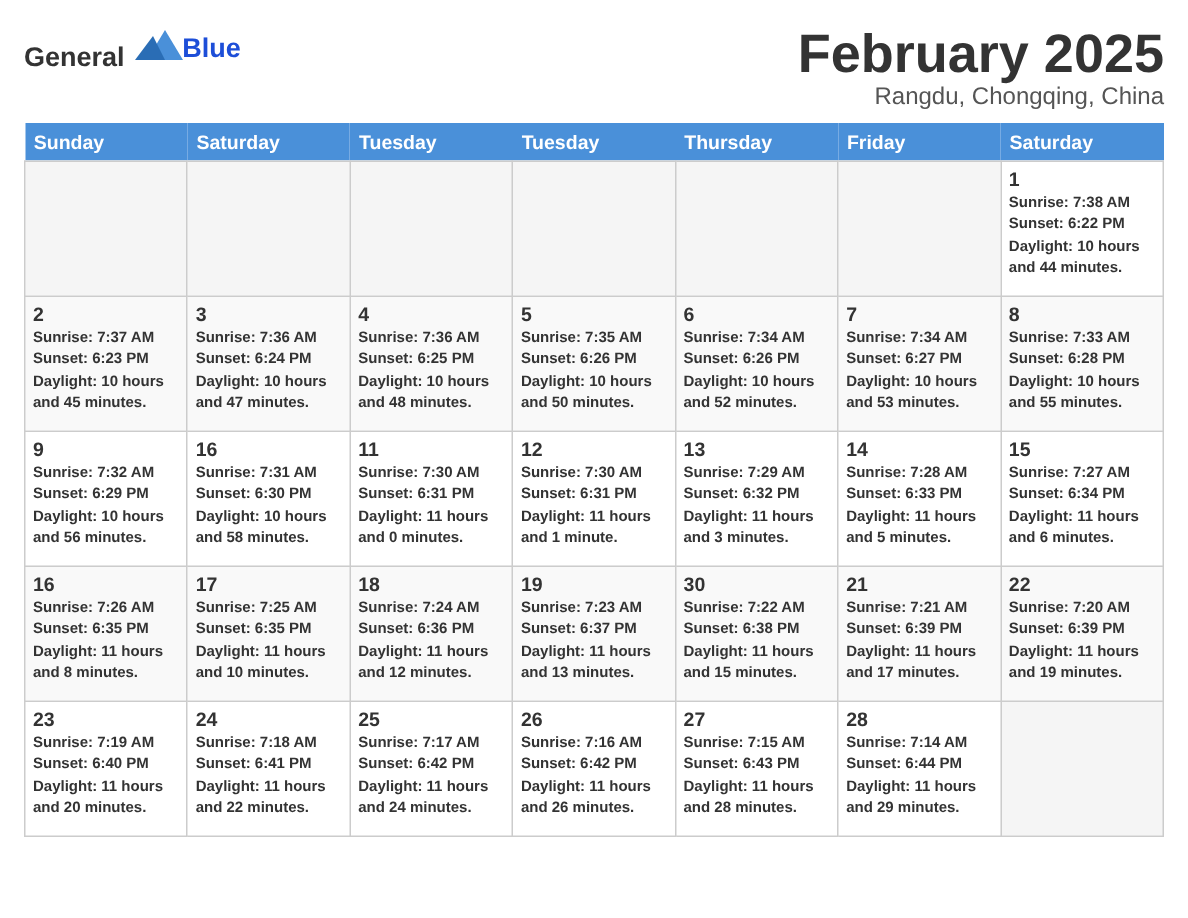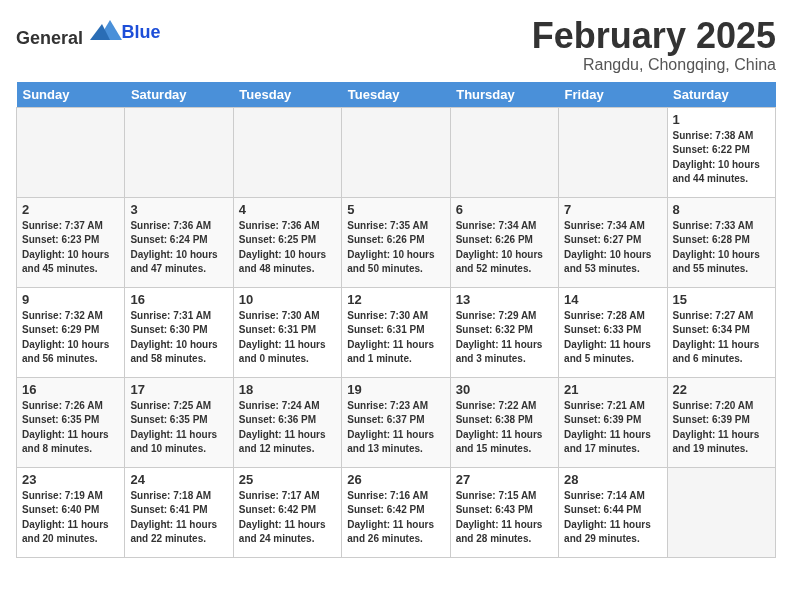--- a/index.html
+++ b/index.html
@@ -171,21 +171,21 @@
       <tr>
         <td>
           <span class="day-num">9</span>
           <div class="day-info">Sunrise: 7:32 AM<br>Sunset: 6:29 PM<br>Daylight: 10 hours and 56 minutes.</div>
         </td>
         <td>
           <span class="day-num">16</span>
           <div class="day-info">Sunrise: 7:31 AM<br>Sunset: 6:30 PM<br>Daylight: 10 hours and 58 minutes.</div>
         </td>
         <td>
-          <span class="day-num">10</span>
+          <span class="day-num">11</span>
           <div class="day-info">Sunrise: 7:30 AM<br>Sunset: 6:31 PM<br>Daylight: 11 hours and 0 minutes.</div>
         </td>
         <td>
           <span class="day-num">12</span>
           <div class="day-info">Sunrise: 7:30 AM<br>Sunset: 6:31 PM<br>Daylight: 11 hours and 1 minute.</div>
         </td>
         <td>
           <span class="day-num">13</span>
           <div class="day-info">Sunrise: 7:29 AM<br>Sunset: 6:32 PM<br>Daylight: 11 hours and 3 minutes.</div>
         </td>

